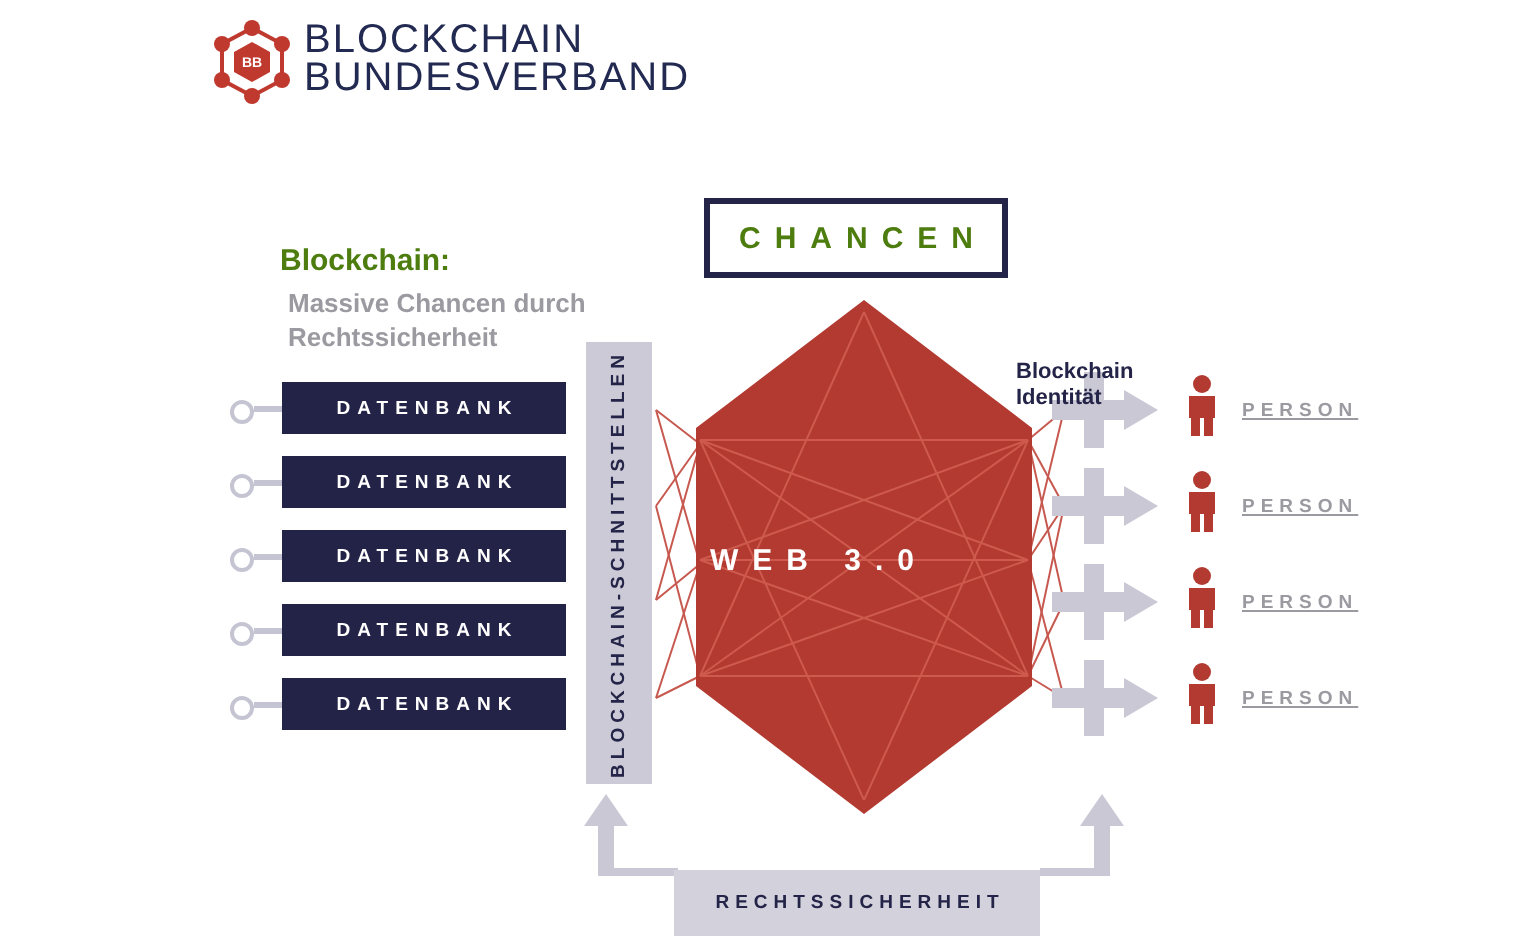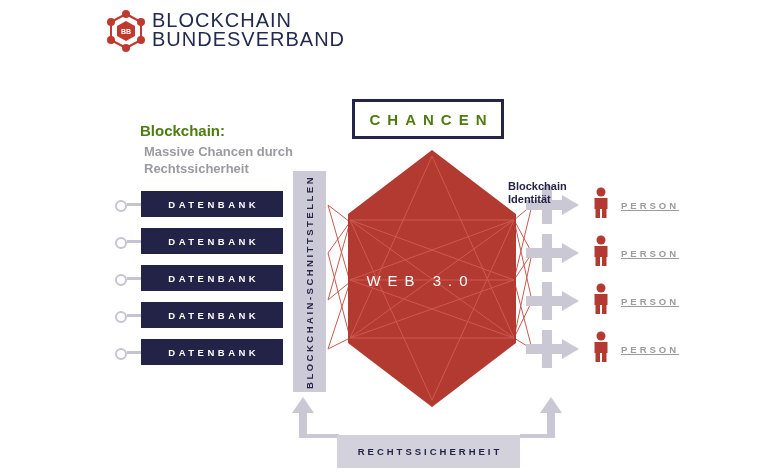--- a/index.html
+++ b/index.html
@@ -26,22 +26,22 @@
   .db-circle{left:115px;width:8px;height:8px;border:2px solid #c5c4d2;border-radius:50%;background:#fff;}
   .db-line{left:127px;width:14px;height:3px;background:#c5c4d2;}
 
   
   .ifbar{left:293px;top:171px;width:33px;height:221px;background:#cbcad6;
          display:flex;align-items:center;justify-content:center;}
   .ifbar span{writing-mode:vertical-rl;transform:rotate(180deg);
               color:#232447;font-weight:bold;font-size:9.5px;letter-spacing:2.5px;white-space:nowrap;}
 
   
-  .web-label{left:333px;top:272px;width:168px;text-align:center;color:#ffffff;
-             font-weight:normal;font-size:15px;letter-spacing:7px;text-indent:7px;}
+  .web-label{left:348px;top:272px;width:168px;text-align:left;color:#ffffff;
+             font-weight:bold;font-size:15px;letter-spacing:7px;text-indent:7px;}
 
   
   .bi-head{left:508px;top:152px;width:95px;text-align:left;color:#232447;
            font-weight:bold;font-size:11px;line-height:13px;margin-top:28px;}
   .person-label{left:621px;color:#9a9aa0;font-weight:bold;font-size:9.5px;letter-spacing:3px;text-decoration:underline;}
 
   
   .recht{left:337px;top:435px;width:183px;height:33px;background:#d2d1dc;
          display:flex;align-items:center;justify-content:center;
          color:#232447;font-weight:bold;font-size:9.5px;letter-spacing:3px;text-indent:3px;}

